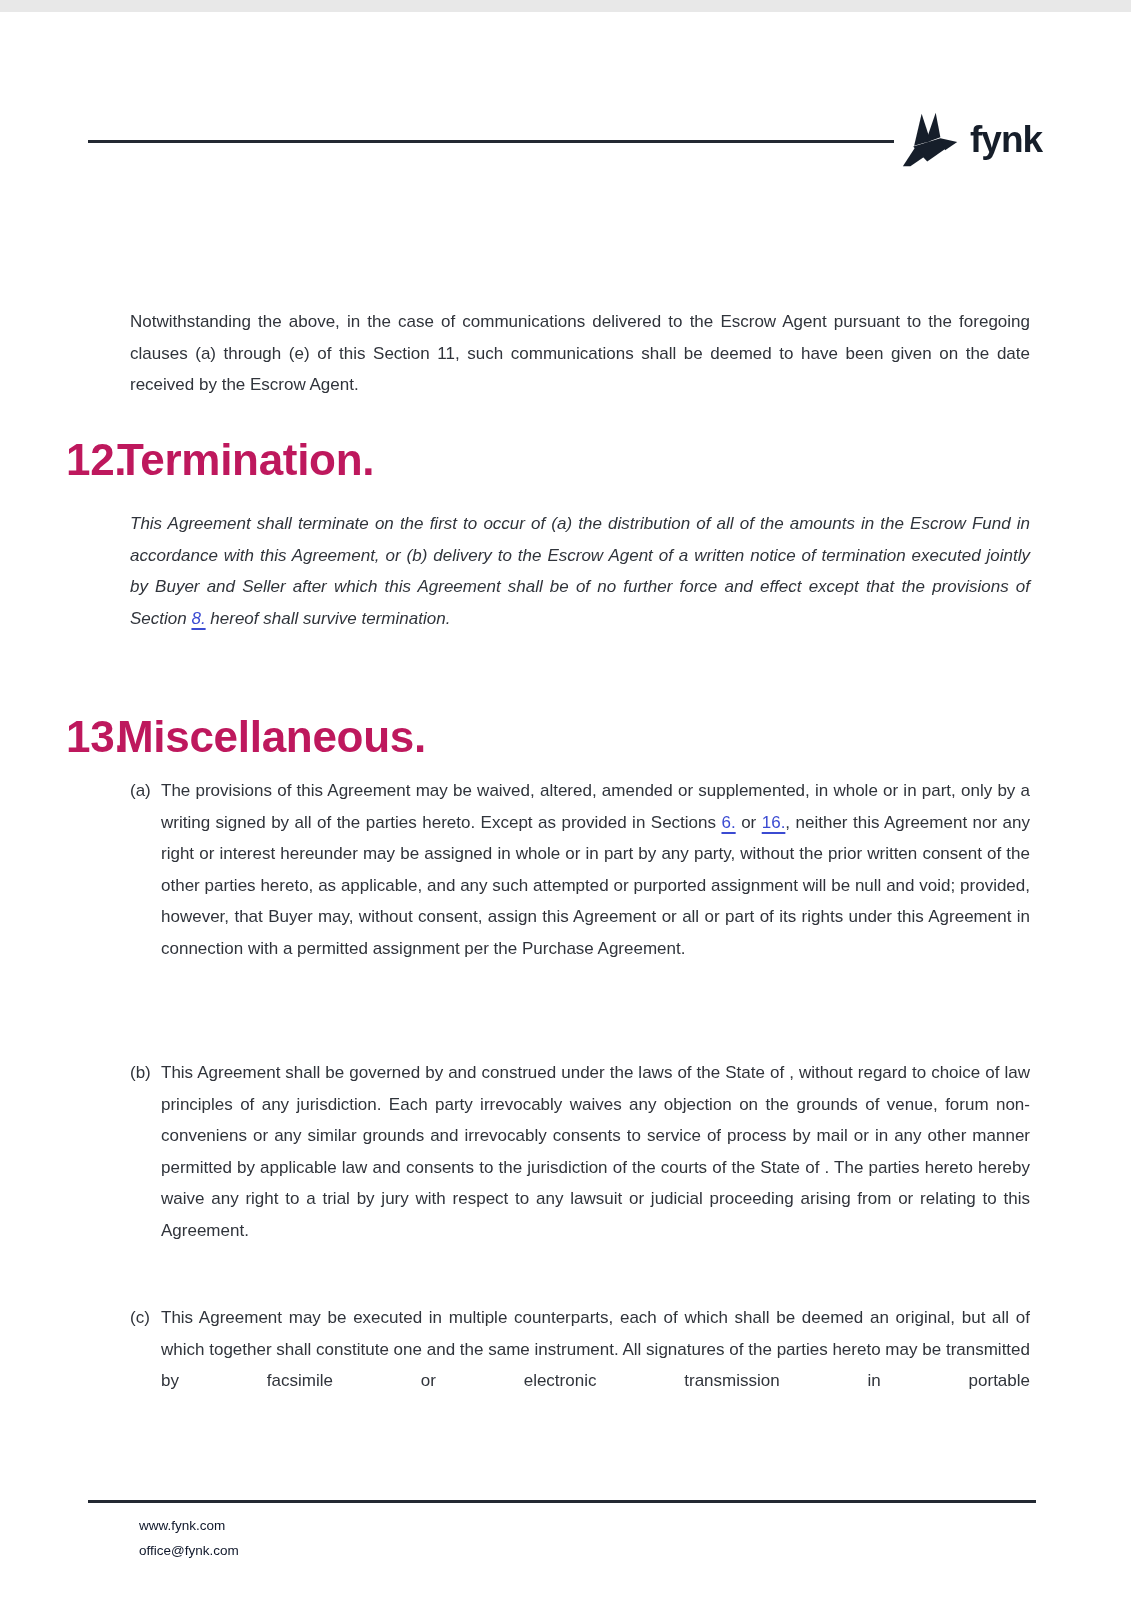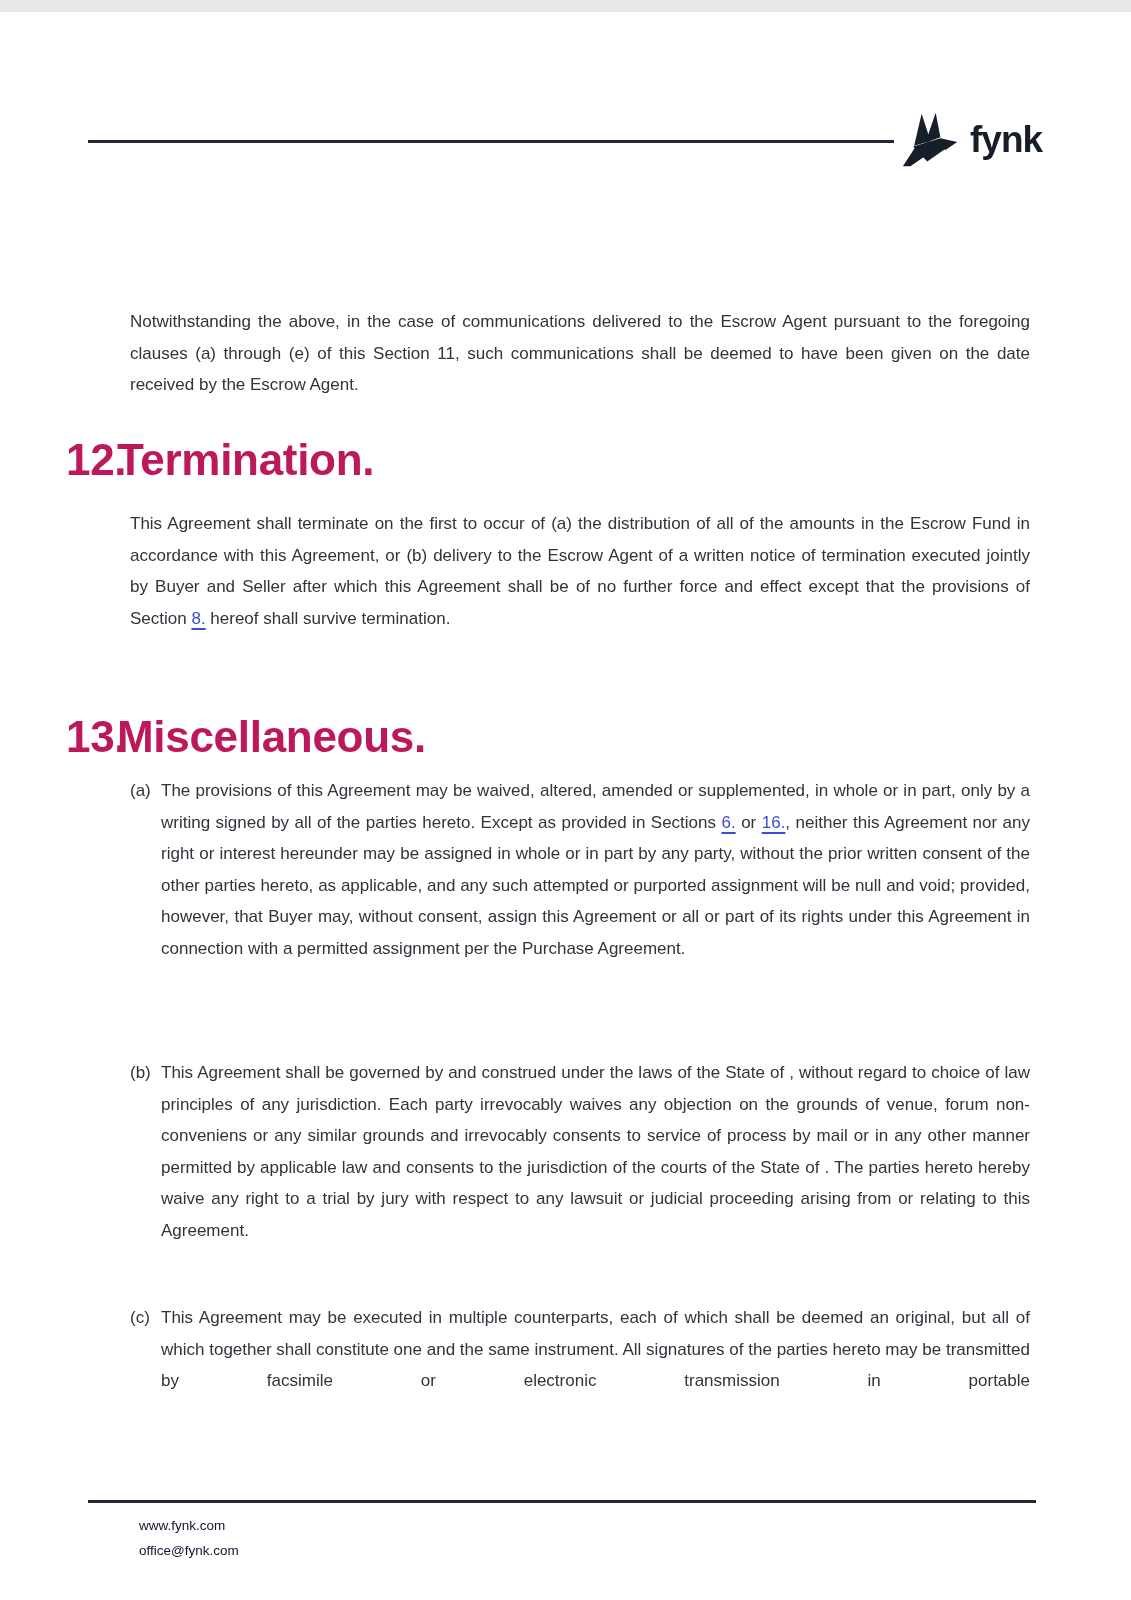--- a/index.html
+++ b/index.html
@@ -64,21 +64,21 @@
     <span class="logo-text">fynk</span>
   </div>
 
   <p class="para" style="top:294px; margin:0;">
     <span>Notwithstanding the above, in the case of communications delivered to the Escrow Agent pursuant to the foregoing clauses (a) through (e) of this Section 11, such communications shall be deemed to have been given on the date received by the Escrow Agent.</span>
   </p>
 
   <h2 class="heading" style="top:426px; margin:0;">
     <span class="num">12.</span><span>Termination.</span>
   </h2>
-  <p class="para" style="top:496px; margin:0;">
+  <p class="para" style="top:496px; margin:0;font-style:italic;">
     <span>This Agreement shall terminate on the first to occur of (a) the distribution of all of the amounts in the Escrow Fund in accordance with this Agreement, or (b) delivery to the Escrow Agent of a written notice of termination executed jointly by Buyer and Seller after which this Agreement shall be of no further force and effect except that the provisions of Section </span><a href="#" class="doc-link">8.</a><span> hereof shall survive termination.</span>
   </p>
 
   <h2 class="heading" style="top:703px; margin:0;">
     <span class="num">13.</span><span>Miscellaneous.</span>
   </h2>
 
   <p class="para clause" style="top:763px; margin:0;">
     <span class="clause-label">(a)</span>
     <span>The provisions of this Agreement may be waived, altered, amended or supplemented, in whole or in part, only by a writing signed by all of the parties hereto. Except as provided in Sections </span><a href="#" class="doc-link">6.</a><span> or </span><a href="#" class="doc-link">16.</a><span>, neither this Agreement nor any right or interest hereunder may be assigned in whole or in part by any party, without the prior written consent of the other parties hereto, as applicable, and any such attempted or purported assignment will be null and void; provided, however, that Buyer may, without consent, assign this Agreement or all or part of its rights under this Agreement in connection with a permitted assignment per the Purchase Agreement.</span>

